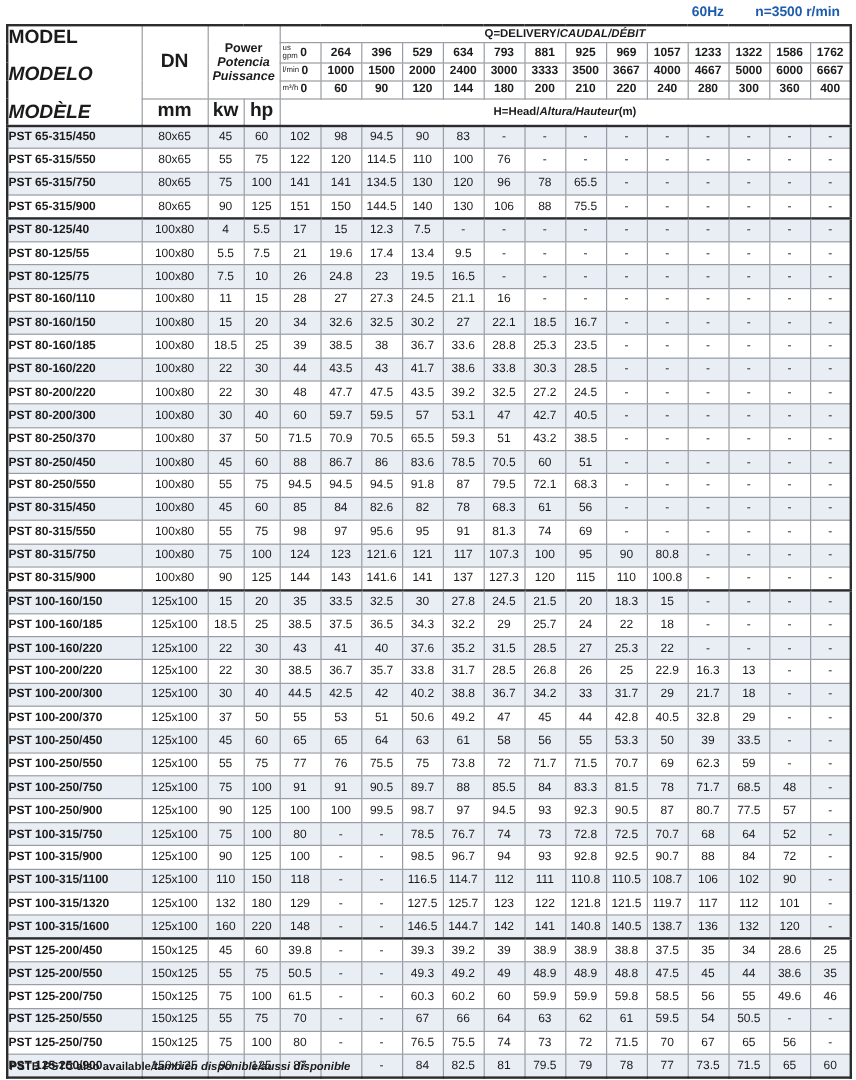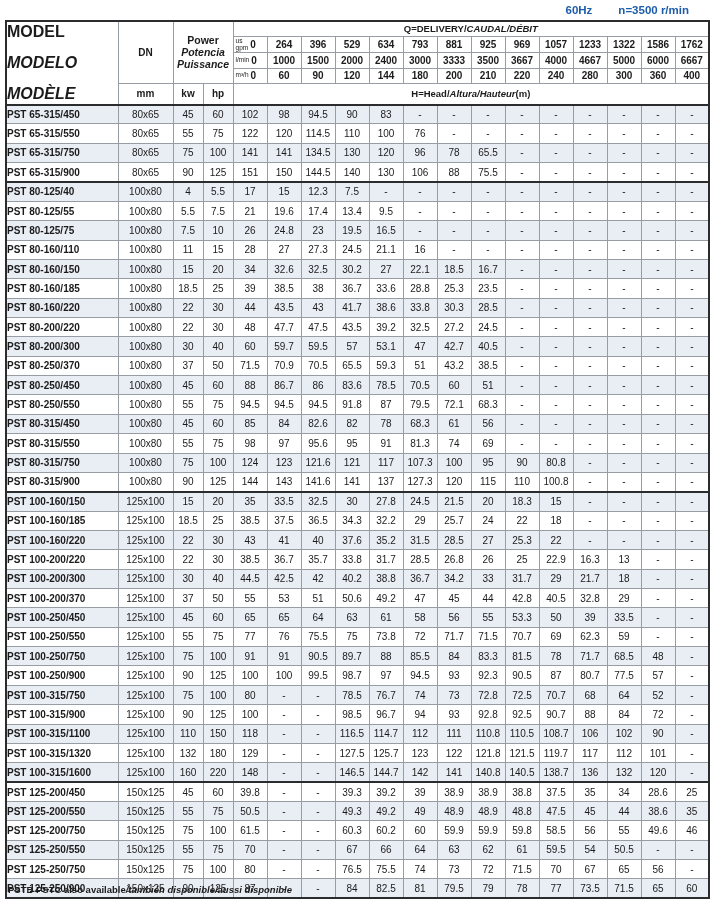--- a/index.html
+++ b/index.html
@@ -1,28 +1,28 @@
 <!DOCTYPE html>
 <html><head>
 <meta charset="utf-8">
 <style>
   html,body{margin:0;padding:0;background:#fff;}
   body{width:713px;height:900px;position:relative;font-family:"Liberation Sans",sans-serif;color:#1b1b1b;overflow:hidden;}
-  .top-label{position:absolute;top:4px;right:24px;display:flex;gap:26px;color:#1d5caa;font-weight:700;font-size:11.5px;}
+  .top-label{position:absolute;top:4px;right:13px;display:flex;gap:26px;color:#1d5caa;font-weight:700;font-size:11.5px;}
   .tbl-wrap{position:absolute;top:20px;left:5px;}
   table{border-collapse:collapse;table-layout:fixed;width:703px;border:2px solid #2a2c2e;}
   th,td{border:1px solid #989da3;padding:0;margin:0;background-clip:padding-box;}
   thead th{background:#fff;vertical-align:middle;text-align:center;}
   thead{border-bottom:2px solid #2a2c2e;}
   .q-row{height:13px;}
   .flow-row{height:13px;}
   .bottom-head-row{height:18px;}
   .model-head{font-size:16px;font-weight:700;line-height:1.2;text-align:left;}
   .model-head .intl{font-style:italic;display:block;margin-top:12px;}
-  .dn-head,.kwhp{font-weight:700;font-size:10px;}
+  .dn-head,.kwhp{font-weight:700;font-size:16px;}
   .power-head{font-weight:700;font-size:10.5px;line-height:1.15;}
   .power-head .intl{font-style:italic;display:block;}
   .q-title,.h-title{font-size:9.5px;font-weight:700;}
   .q-title .intl,.h-title .intl{font-style:italic;}
   .flow-cell{font-weight:700;font-size:10px;}
   .unitwrap{display:flex;align-items:center;justify-content:flex-start;gap:2px;padding-left:2px;}
   .unit{font-size:6.5px;line-height:1;white-space:pre-line;text-align:left;font-weight:400;}
   .unitwrap b{font-size:10px;}
   tbody tr{height:19.36px;}
   tbody td,tbody th{font-size:10px;text-align:center;background:#fff;}

